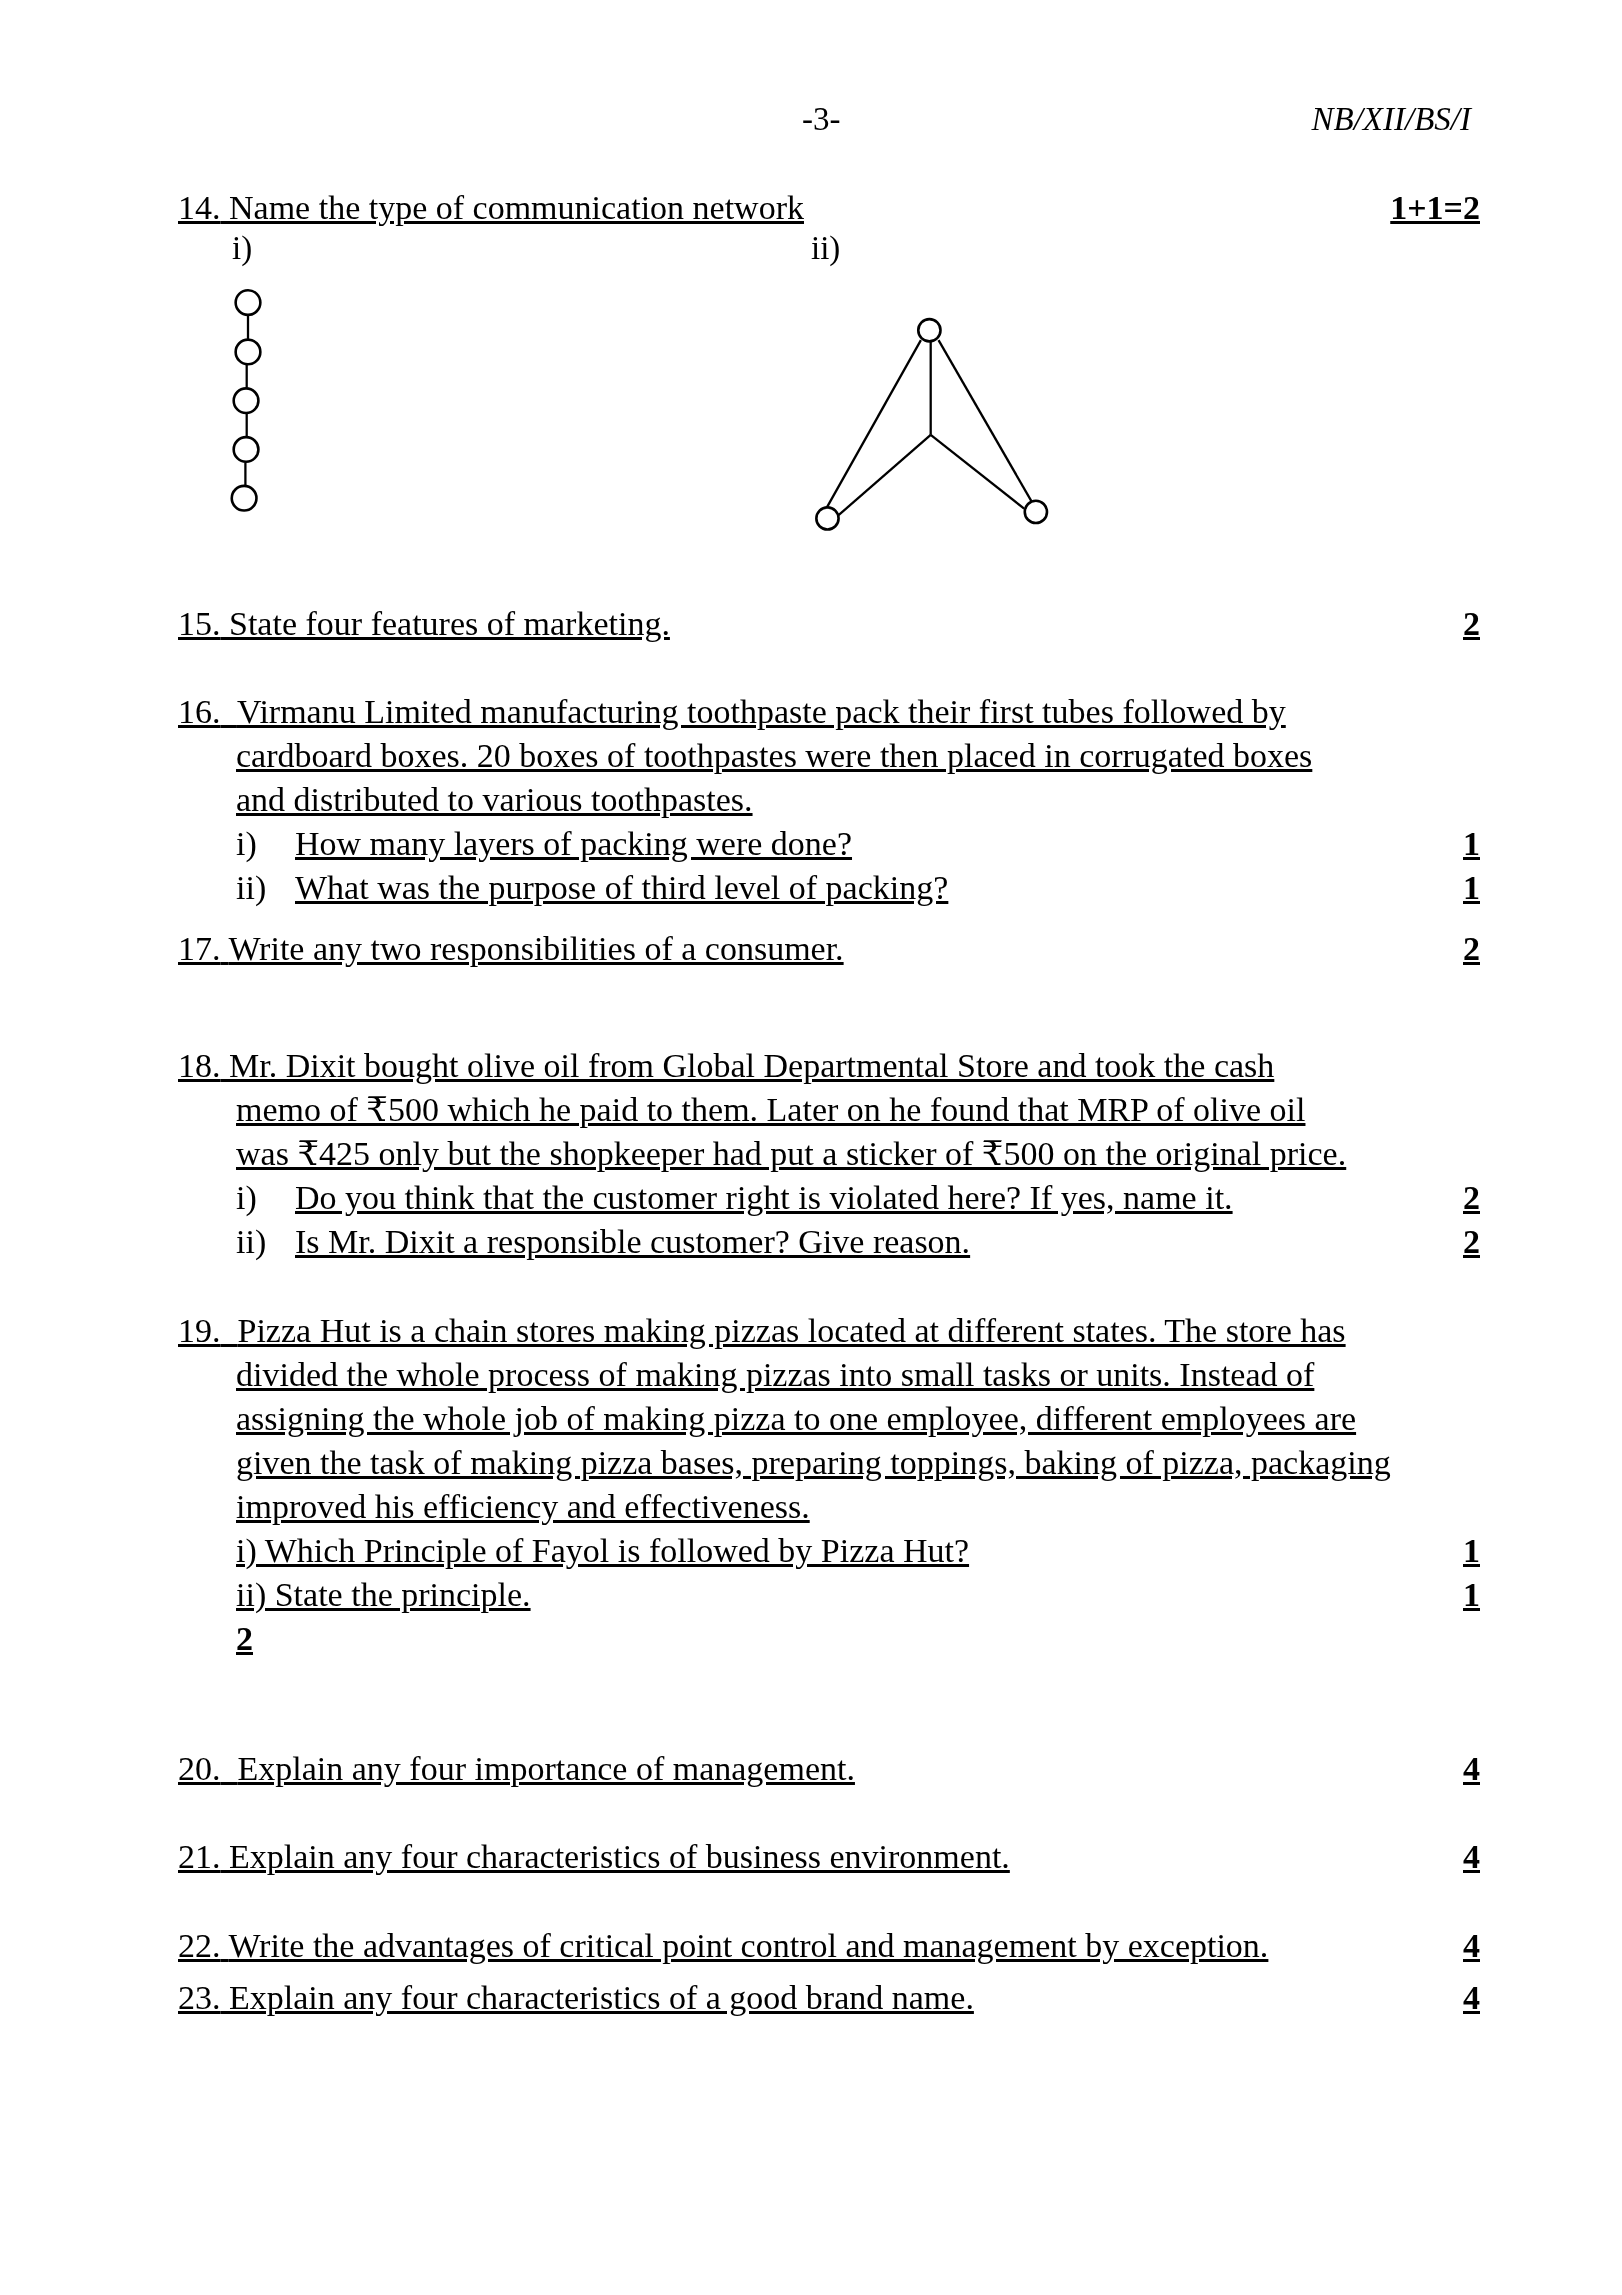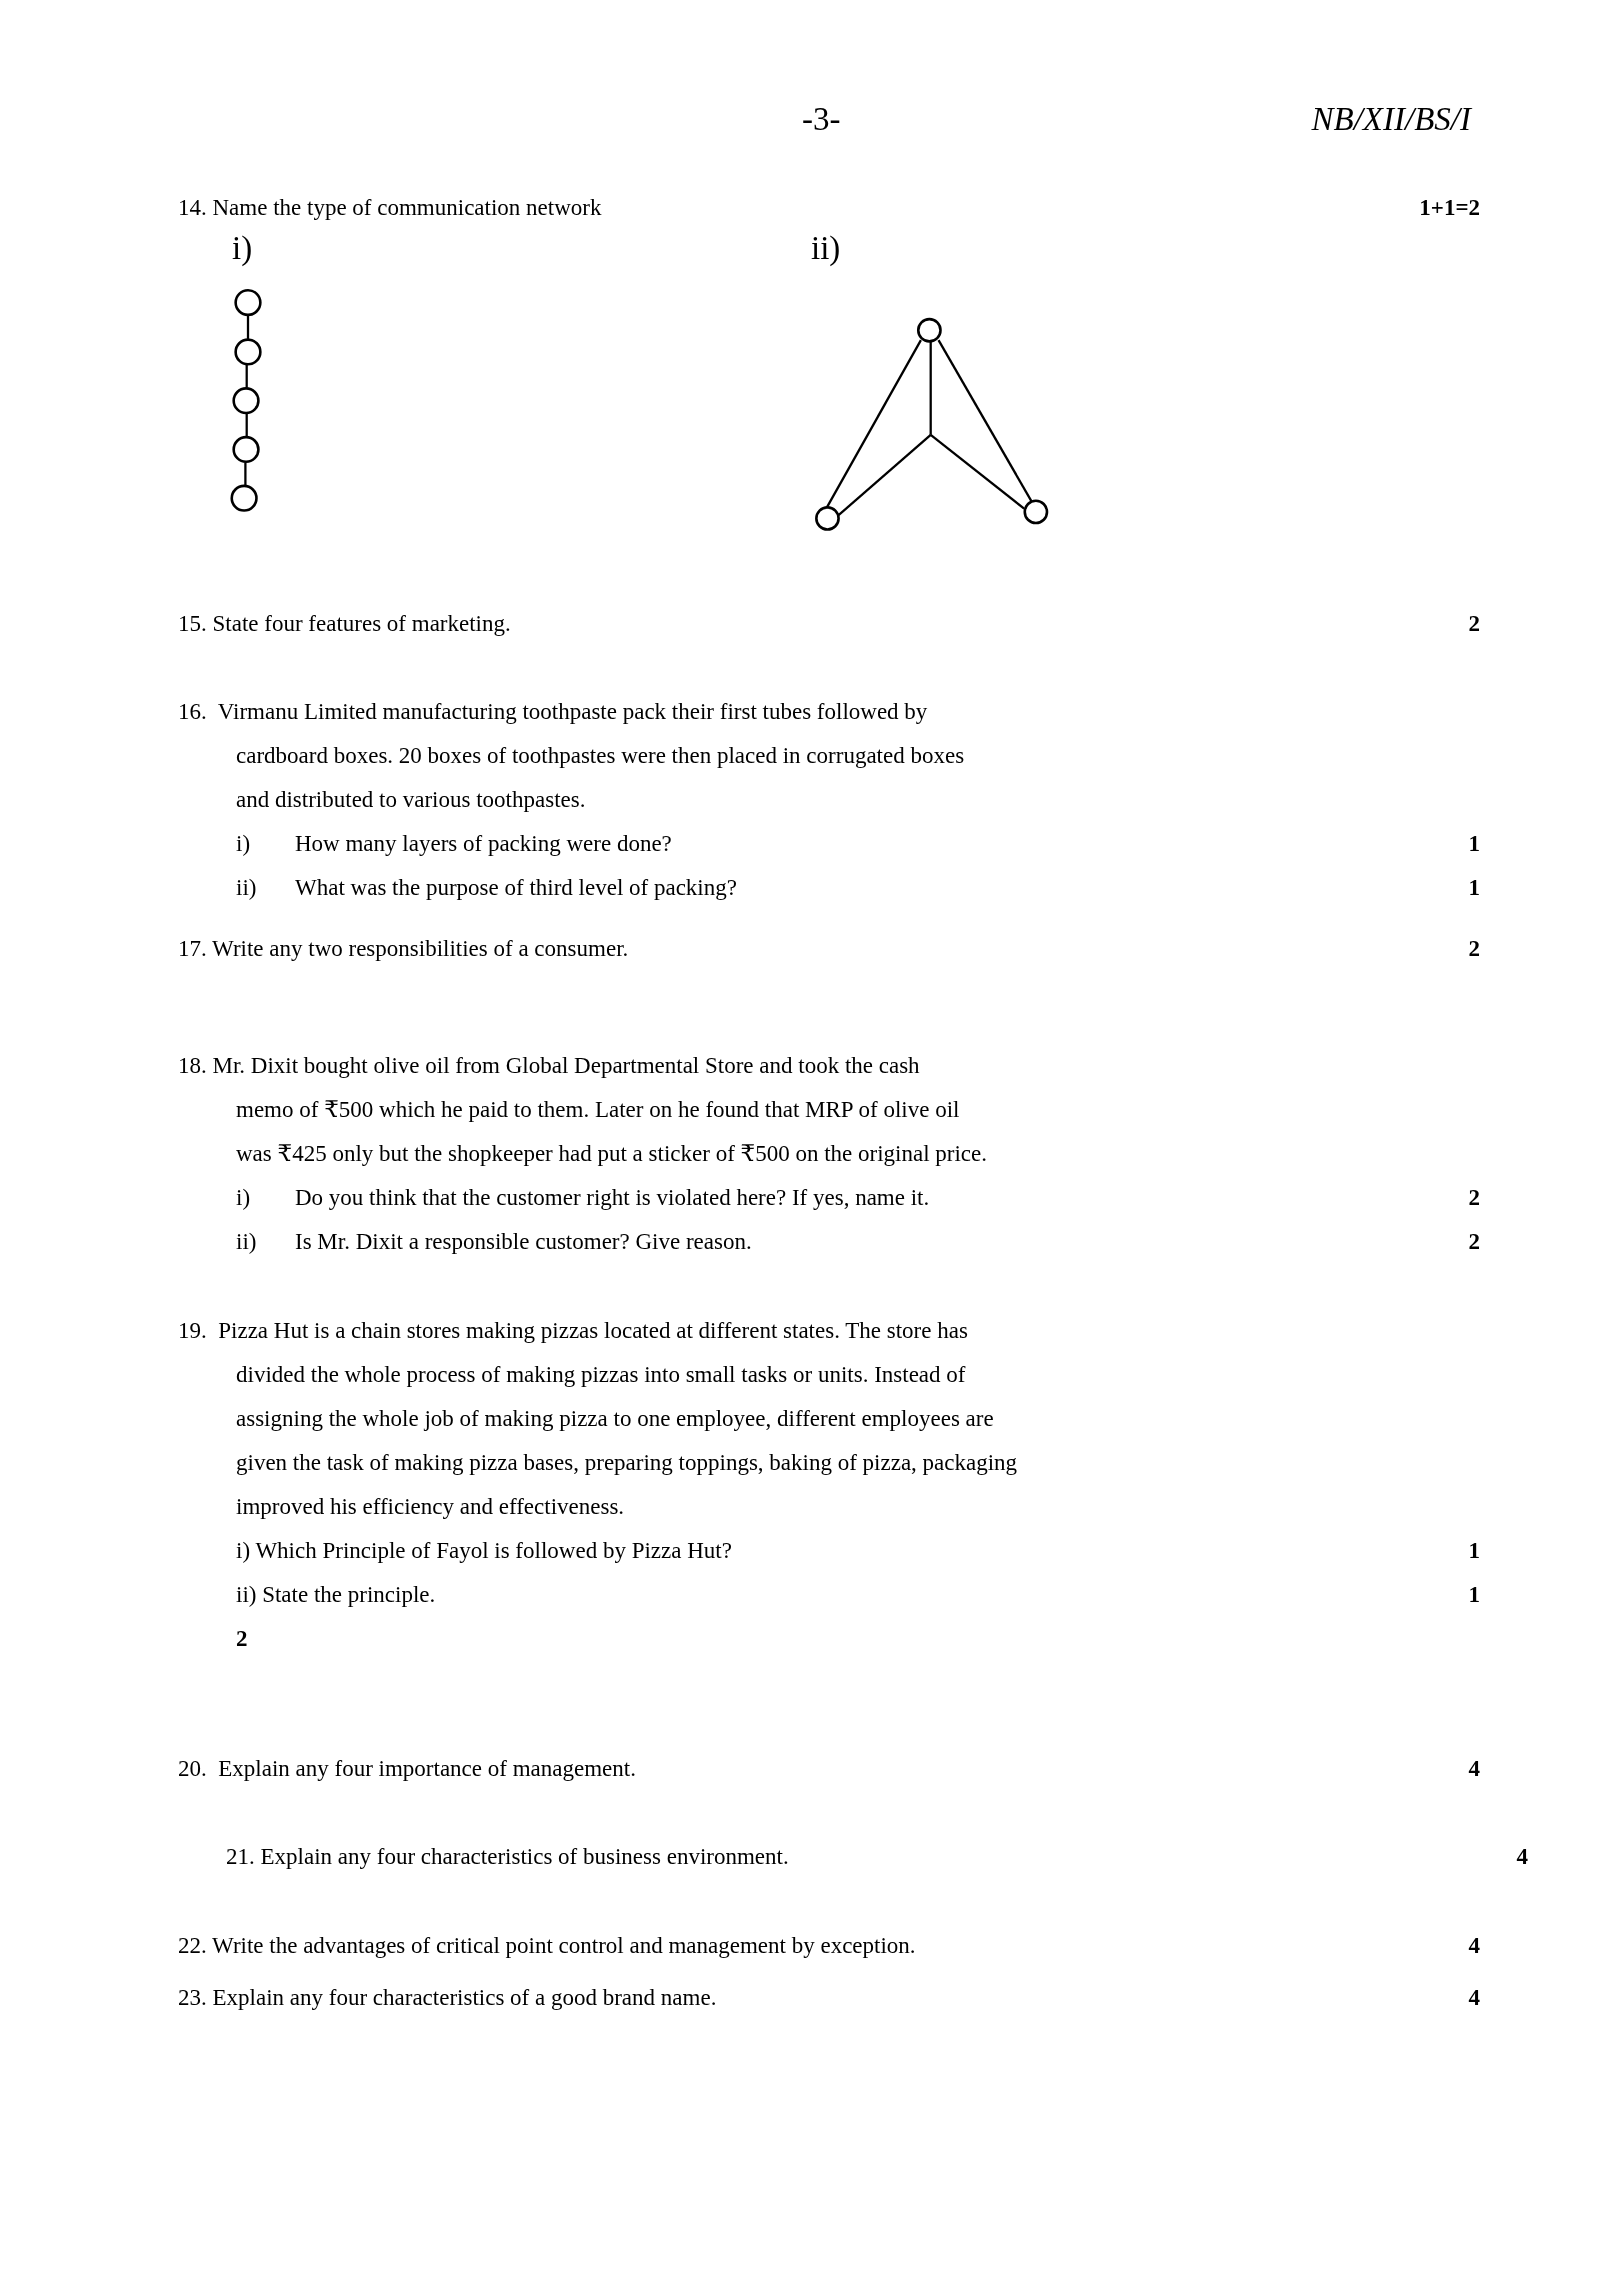--- a/index.html
+++ b/index.html
@@ -1,21 +1,21 @@
 <!DOCTYPE html>
 <html style="font-size:10.5px"><head>
 <meta charset="utf-8">
 <style>
   html, body { margin: 0; padding: 0; background: #ffffff; }
   body { width: 1622px; height: 2295px; position: relative; overflow: hidden;
          font-family: "Liberation Serif", "DejaVu Serif", serif; color: #000; }
   .abs { position: absolute; white-space: nowrap; font-size: 33px; line-height: 1; }
   .hdr-page { left: 802px; top: 103px; }
   .hdr-code { right: 151px; top: 103px; font-style: italic; }
-  .q { position: absolute; left: 178px; width: 1302px; font-size: 23px; line-height: 44px; }
+  .q { position: absolute; left: 178px; width: 1302px; font-size: 34px; line-height: 44px; text-decoration: underline; }
   .q .line { display: flex; justify-content: space-between; white-space: nowrap; }
   .q .line .txt { }
   .q .ind { padding-left: 58px; align-items: flex-end; }
   .q .sub { padding-left: 58px; display: flex; justify-content: space-between; }
   .q .sub .lbl { display: inline-block; width: 59px; }
   .marks { font-weight: bold; }
   .sub19 { padding-left: 58px; display: flex; justify-content: space-between; }
   svg.diag { position: absolute; overflow: visible; }
   svg.diag circle { fill: #fff; stroke: #000; stroke-width: 4; }
   svg.diag line { stroke: #000; stroke-width: 3.5; }
@@ -141,21 +141,21 @@
   </div>
 </div>
 
 <div class="q" style="top:1747px;">
   <div class="line">
     <span class="txt"><span>20.</span>&nbsp; <span>Explain any four importance of management.</span></span>
     <span class="marks">4</span>
   </div>
 </div>
 
-<div class="q" style="top:1835px;margin-left:48px;">
+<div class="q" style="top:1835px;">
   <div class="line">
     <span class="txt"><span>21.</span> <span>Explain any four characteristics of business environment.</span></span>
     <span class="marks">4</span>
   </div>
 </div>
 
 <div class="q" style="top:1924px;">
   <div class="line">
     <span class="txt"><span>22.</span> <span>Write the advantages of critical point control and management by exception.</span></span>
     <span class="marks">4</span>

